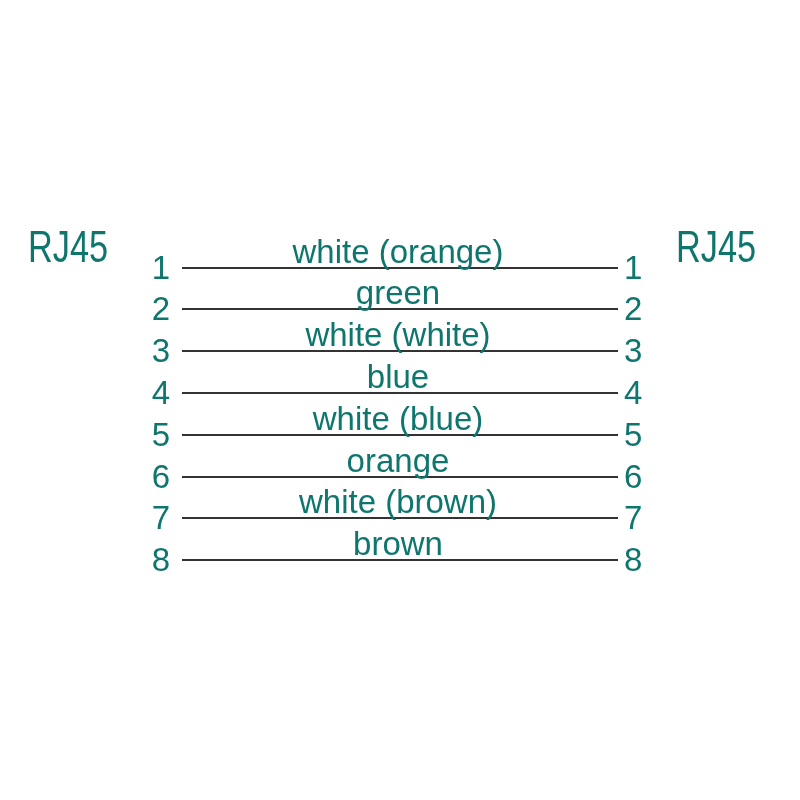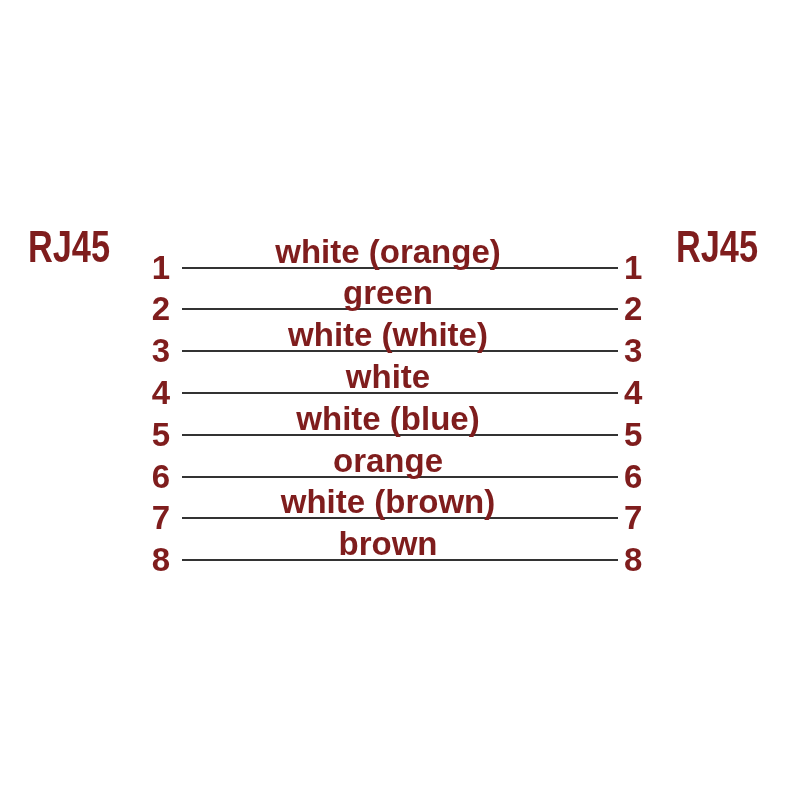--- a/index.html
+++ b/index.html
@@ -42,32 +42,32 @@
     width: 46px;
     font-size: 33px;
     line-height: 33px;
     white-space: nowrap;
   }
   .pin-num.left  { left: 124px; text-align: right; }
   .pin-num.right { left: 624px; text-align: left; }
 
   .wire-label {
     position: absolute;
-    left: 170px;
+    left: 180px;
     width: 436px;
     text-align: center;
     font-size: 33px;
     line-height: 33px;
     white-space: nowrap;
   }
 </style>
 </head>
 <body>
 
-<div class="canvas" style="background: rgb(255, 255, 255); color: #7f1d1d; font-weight: bold;">
+<div class="canvas" style="background: rgb(255, 255, 255); color: #0f766e;">
   <div class="connector-label connector-left">
     <span class="squeeze">RJ45</span>
   </div>
 
   <div class="connector-label connector-right">
     <span class="squeeze">RJ45</span>
   </div>
 
   <div id="rows">
       <div class="pin-num left" style="top: 251px;">1</div>
@@ -77,21 +77,21 @@
       <div class="pin-num left" style="top: 292px;">2</div>
       <div class="wire-line" style="top: 308px; background: rgb(51, 51, 51);"></div>
       <div class="wire-label" style="top: 276px;">green</div>
       <div class="pin-num right" style="top: 292px;">2</div>
       <div class="pin-num left" style="top: 334px;">3</div>
       <div class="wire-line" style="top: 350px; background: rgb(51, 51, 51);"></div>
       <div class="wire-label" style="top: 318px;">white (white)</div>
       <div class="pin-num right" style="top: 334px;">3</div>
       <div class="pin-num left" style="top: 376px;">4</div>
       <div class="wire-line" style="top: 392px; background: rgb(51, 51, 51);"></div>
-      <div class="wire-label" style="top: 360px;">white</div>
+      <div class="wire-label" style="top: 360px;">blue</div>
       <div class="pin-num right" style="top: 376px;">4</div>
       <div class="pin-num left" style="top: 418px;">5</div>
       <div class="wire-line" style="top: 434px; background: rgb(51, 51, 51);"></div>
       <div class="wire-label" style="top: 402px;">white (blue)</div>
       <div class="pin-num right" style="top: 418px;">5</div>
       <div class="pin-num left" style="top: 460px;">6</div>
       <div class="wire-line" style="top: 476px; background: rgb(51, 51, 51);"></div>
       <div class="wire-label" style="top: 444px;">orange</div>
       <div class="pin-num right" style="top: 460px;">6</div>
       <div class="pin-num left" style="top: 501px;">7</div>

